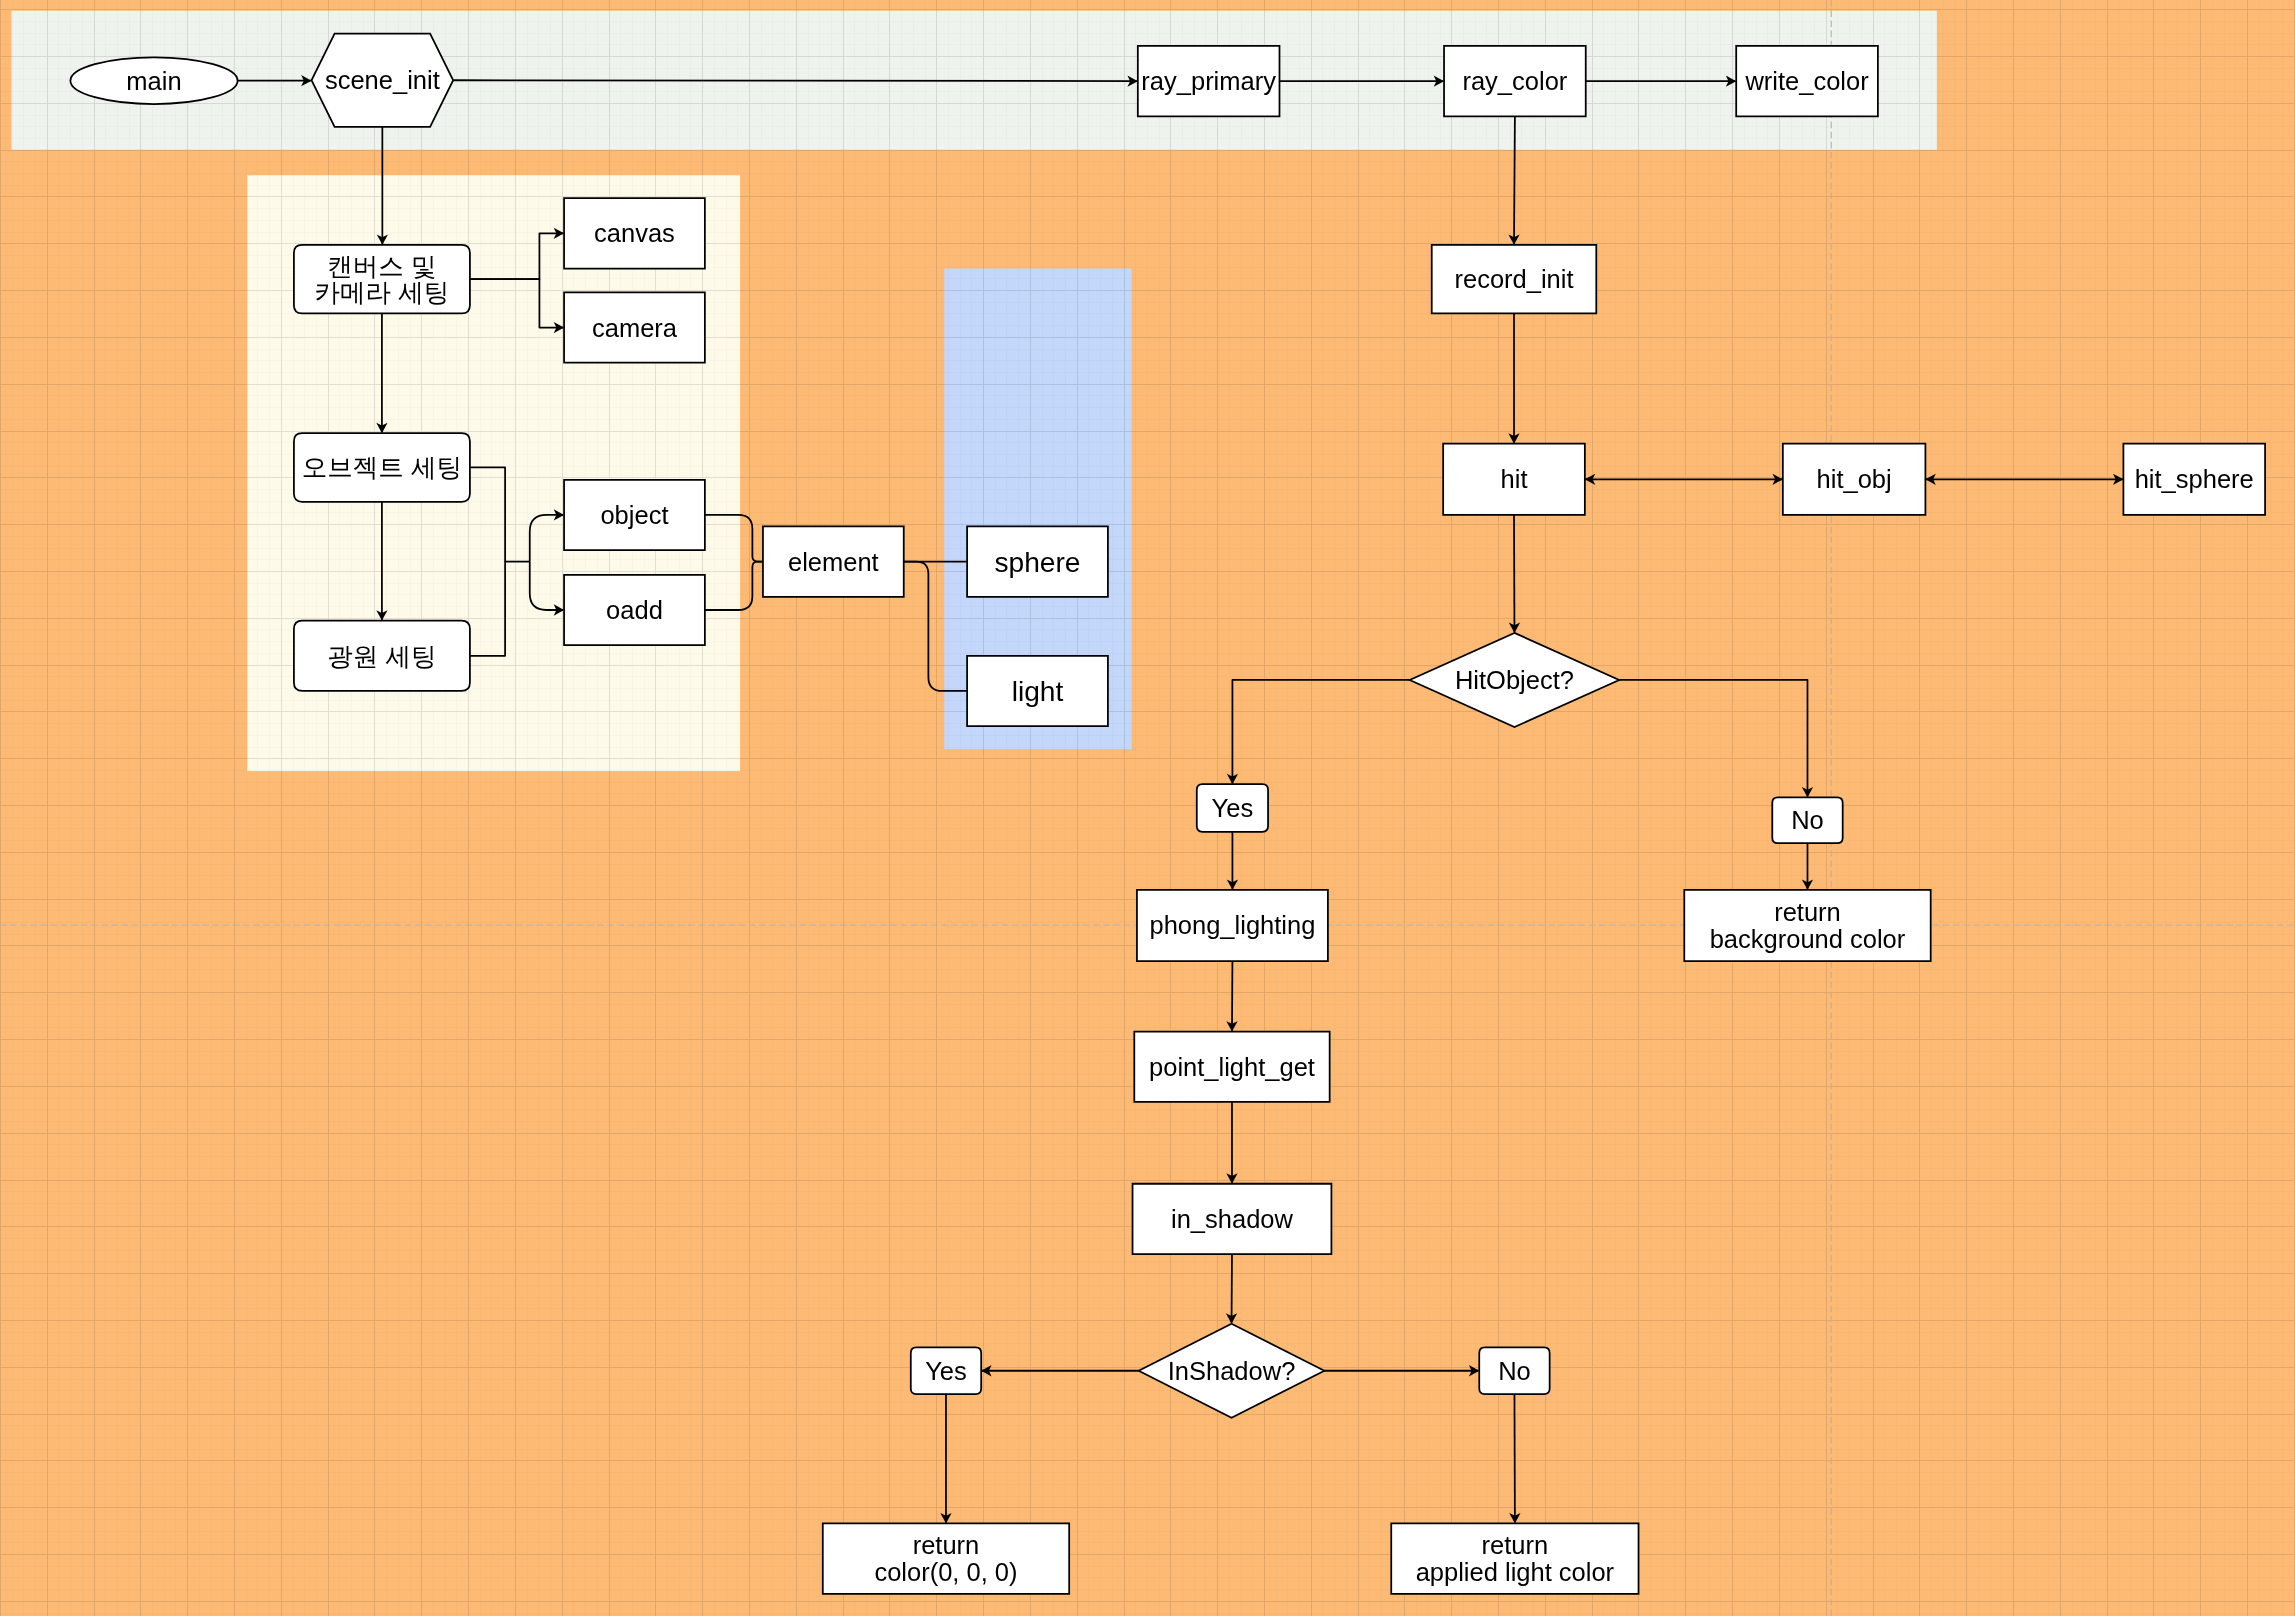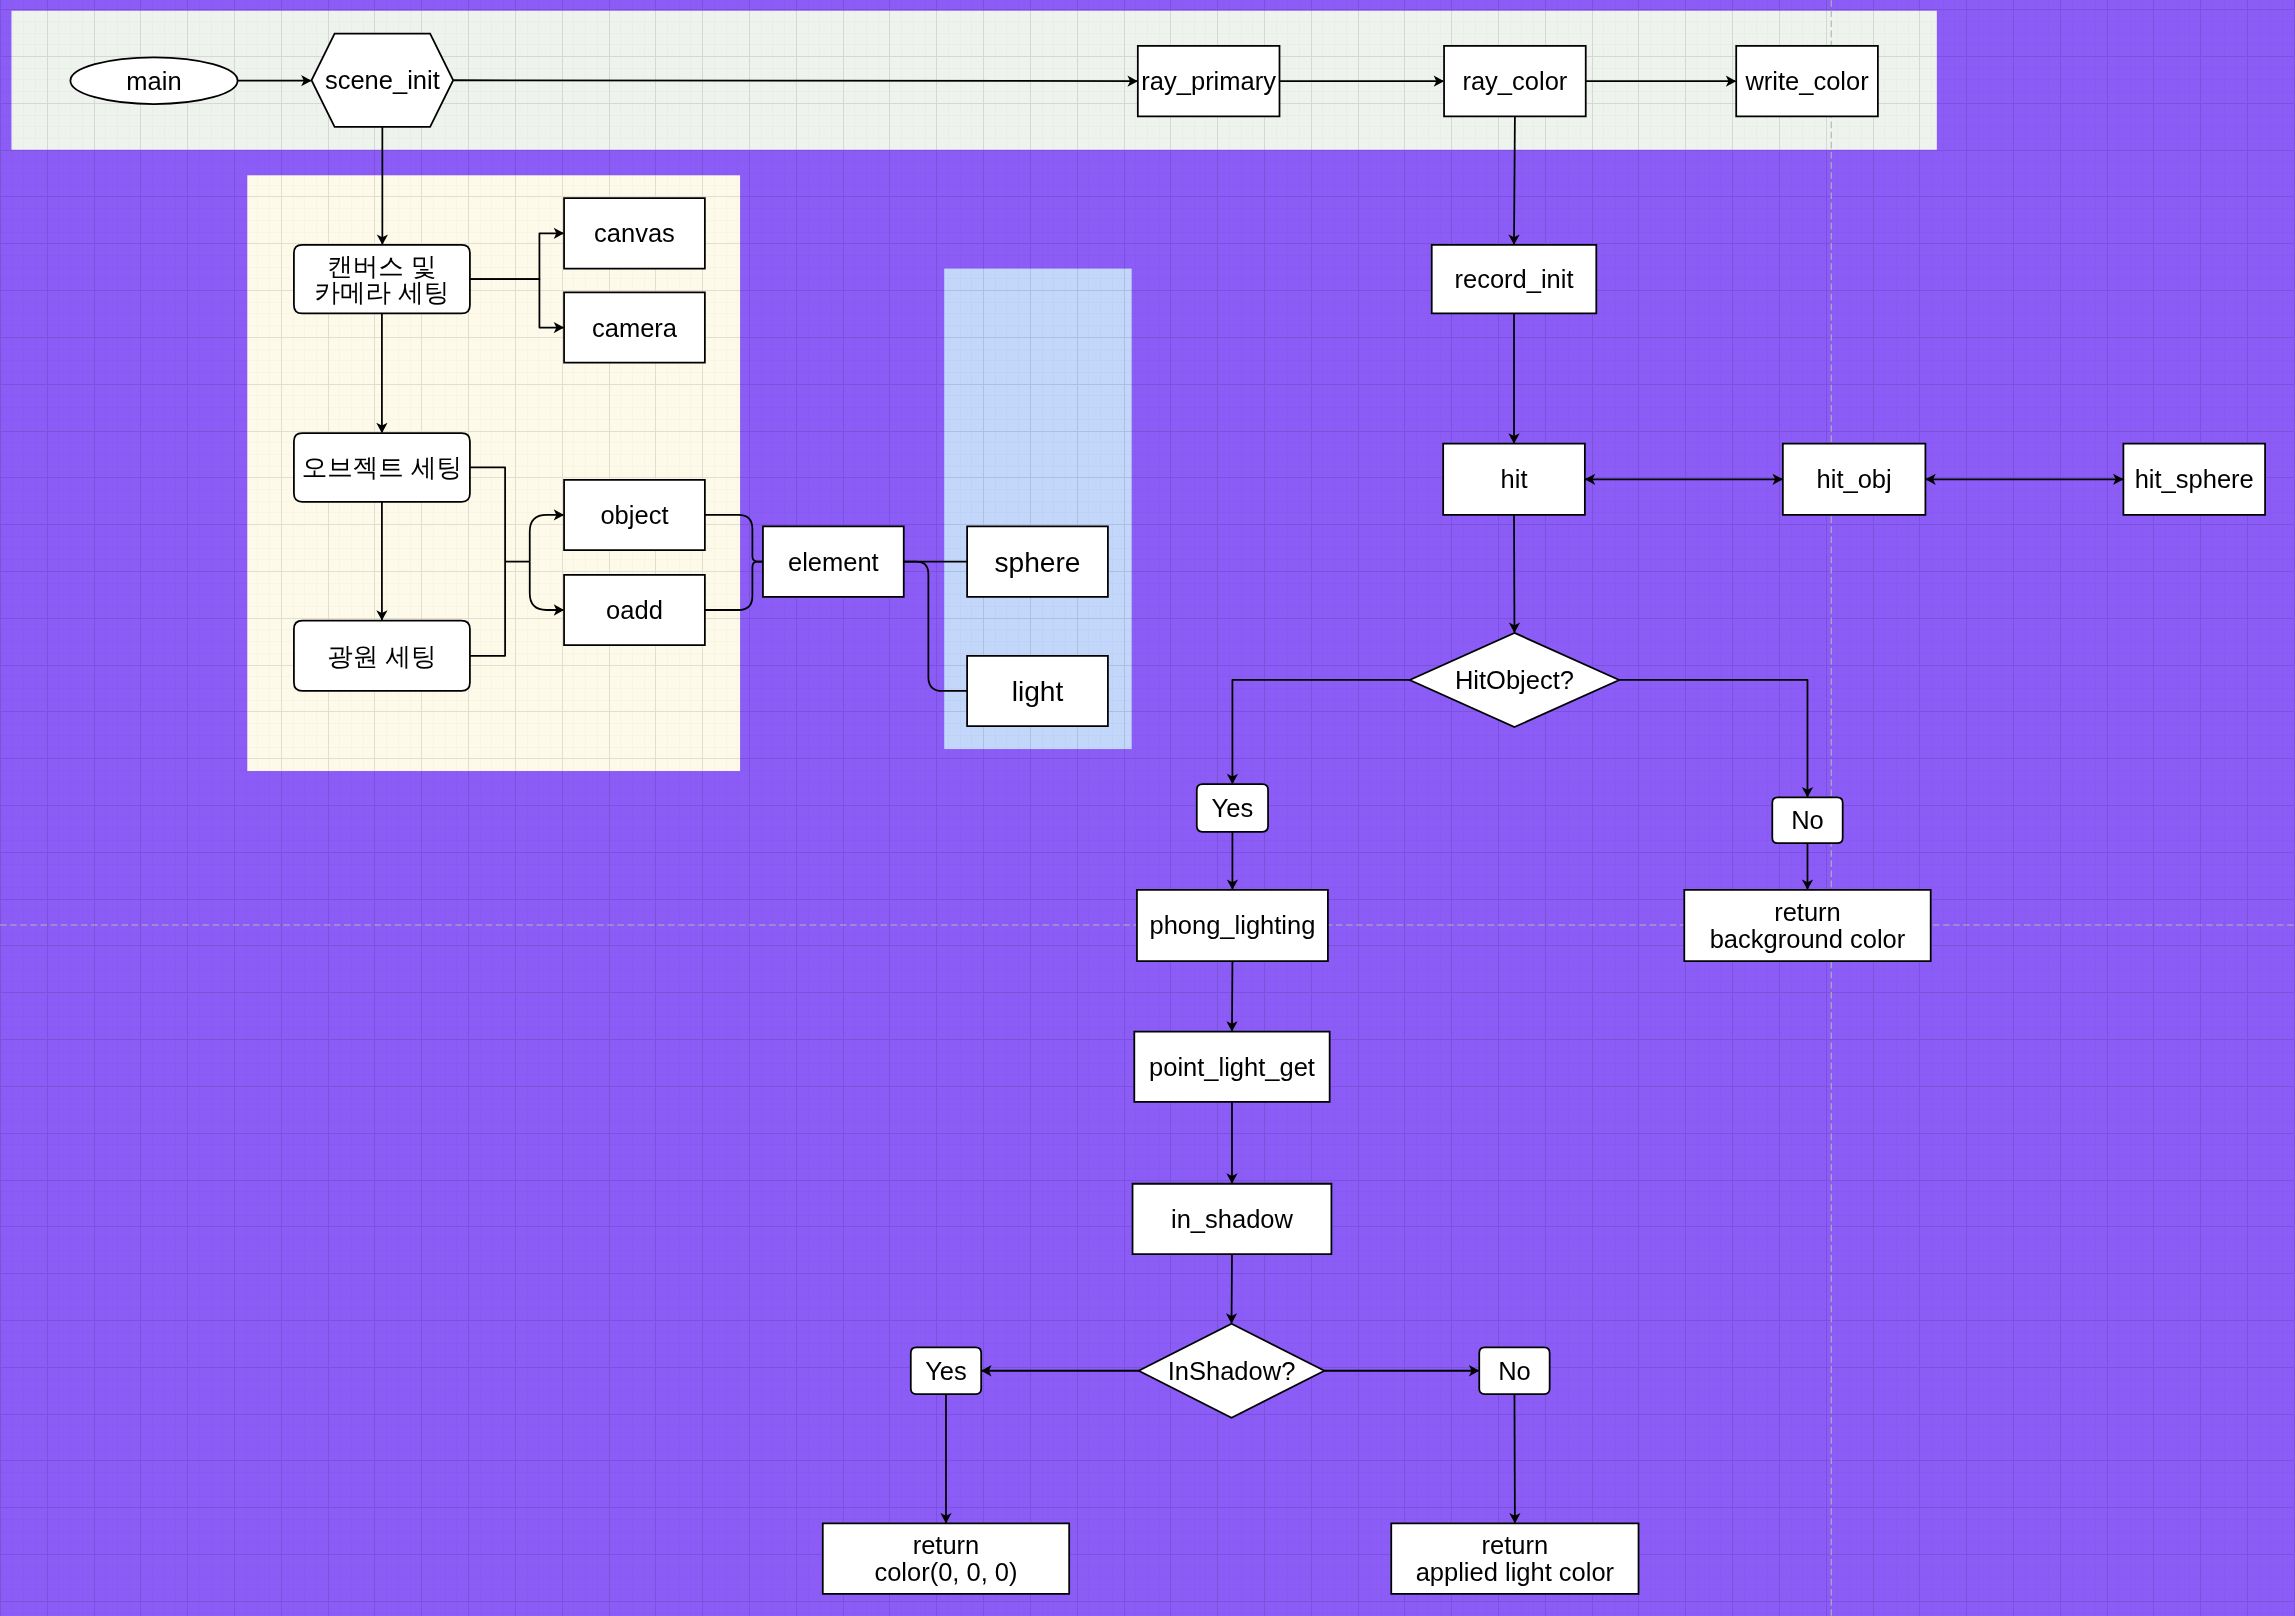--- a/index.html
+++ b/index.html
@@ -1,19 +1,19 @@
 <!DOCTYPE html>
 <html style="font-size:14px"><head>
 <meta charset="utf-8">
 <title>scene flow diagram</title>
 <style>
   html,body{margin:0;padding:0;background:#ffffff;
              -webkit-font-smoothing:antialiased;}
   #page{position:relative;width:2295px;height:1616px;overflow:hidden;
-        background:#8b5cf6;transform:translateZ(0);}
+        background:#fdba74;transform:translateZ(0);}
   .layer{position:absolute;left:0;top:0;width:2295px;height:1616px;
          background:transparent;}
   
   #grid{mix-blend-mode:multiply;}
   svg#art{overflow:visible;}
   svg#art text{font-family:"Liberation Sans","DejaVu Sans",sans-serif;fill:#000000;}
   .nodeshape{fill:#ffffff;stroke:#000000;stroke-width:2;}
   .edge{fill:none;stroke:#000000;stroke-width:2.0;
         stroke-linejoin:round;stroke-linecap:butt;}
   .pbreak{stroke:#b3b3b3;stroke-width:1.3;stroke-dasharray:7.5 4;fill:none;}

